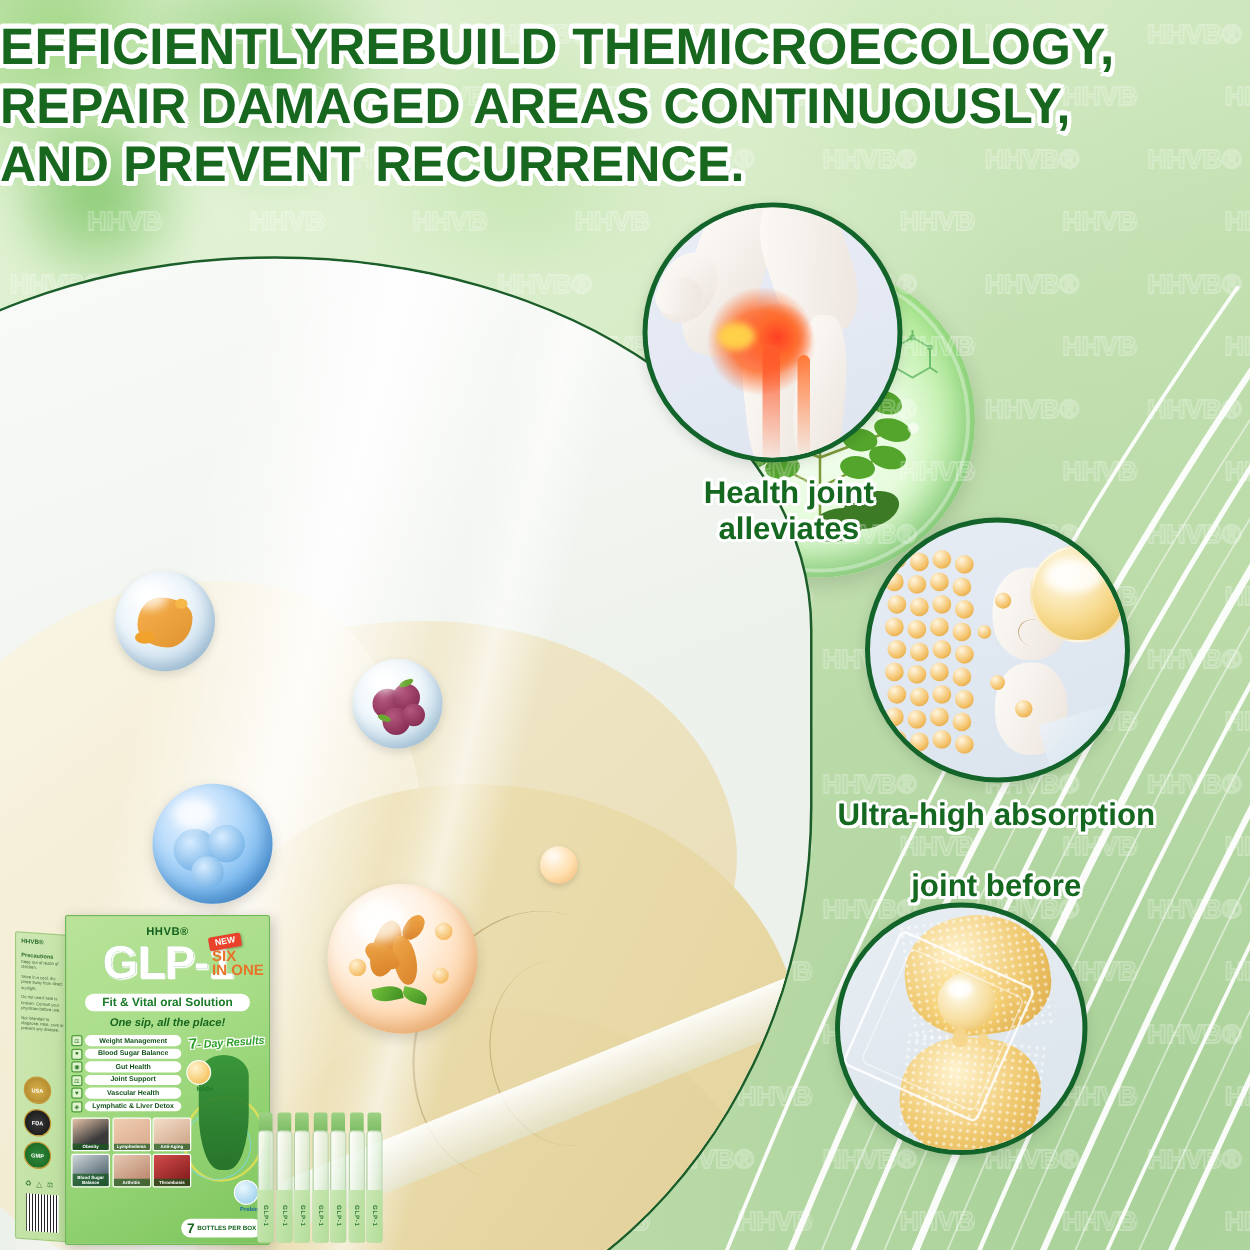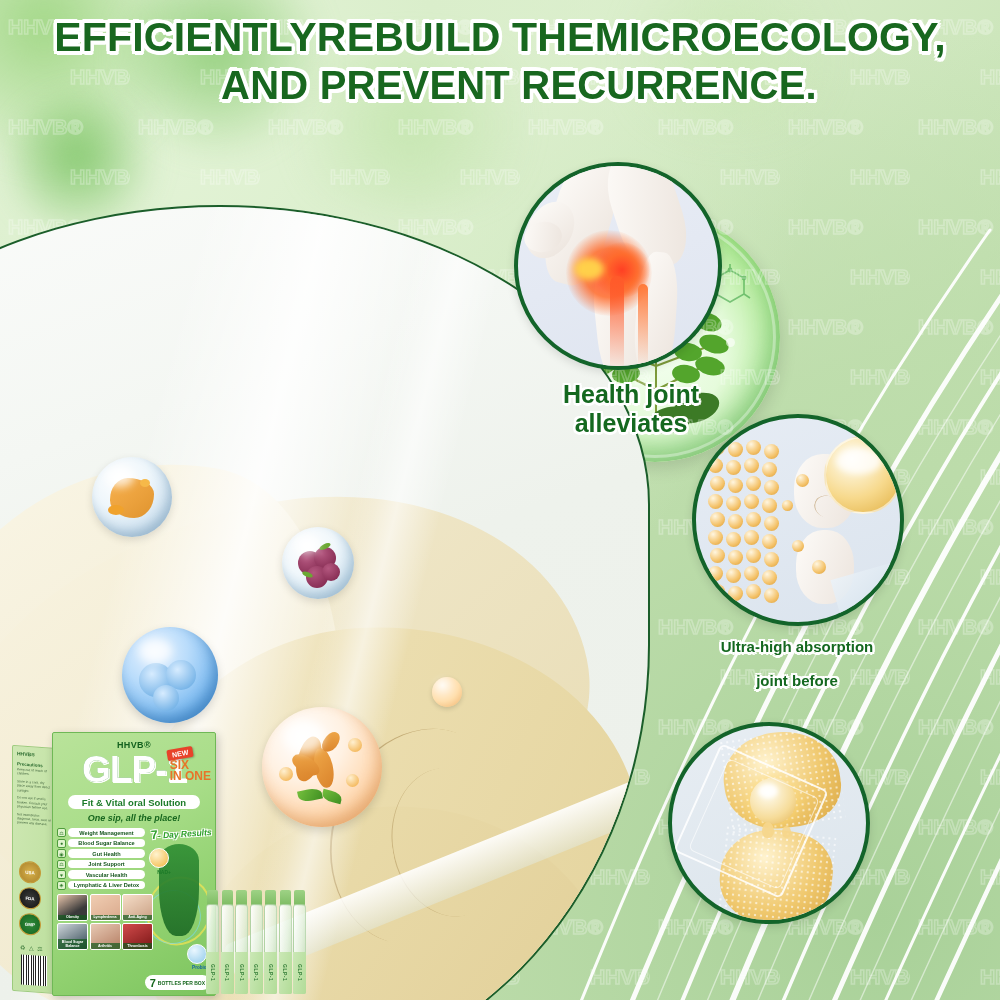--- a/index.html
+++ b/index.html
@@ -35,32 +35,32 @@
   .stripes{ position:absolute; right:-140px; top:180px; width:620px; height:900px;
     overflow:hidden; pointer-events:none; }
   .stripes svg{ width:100%; height:100%; display:block; }
 
   
   .watermark{ position:absolute; inset:0; pointer-events:none; opacity:.5; }
 
   
   .headline{
     position:absolute; left:0; top:14px; width:1000px;
-    text-align:center; z-index:40;
+    z-index:40;
     font-weight:bold; font-size:41px; line-height:1.17;
     letter-spacing:.2px;
     color:#18671f;
     text-shadow:
       -3px -3px 0 #fff, 3px -3px 0 #fff, -3px 3px 0 #fff, 3px 3px 0 #fff,
       0 -3.5px 0 #fff, 0 3.5px 0 #fff, -3.5px 0 0 #fff, 3.5px 0 0 #fff,
       -2px -4px 0 #fff, 2px 4px 0 #fff;
   }
   .headline .ln{ display:block; white-space:nowrap; }
   .headline .ln2{ font-size:40px; }
-  .headline .ln3{ font-size:40px;padding-left:38px; }
+  .headline .ln3{ font-size:40px; }
 
   
   .scene{
     position:absolute; left:-210px; top:205px;
     width:860px; height:880px;
     border-radius:50% 50% 46% 46% / 34% 34% 50% 50%;
     border:2px solid #1b5e2a;
     overflow:hidden;
     background:
       linear-gradient(160deg,#fbfcfb 0%, #f4f7f3 28%, #eef2ec 48%, #ecf0ea 100%);
@@ -268,21 +268,21 @@
                 0 -2.5px 0 #fff,0 2.5px 0 #fff,-2.5px 0 0 #fff,2.5px 0 0 #fff; }
 
   .f1{ left:514px; top:162px; }
   .f1 .fcircle{ width:208px; height:208px;
     background:linear-gradient(160deg,#e9edf6,#dfe5f0); }
   .f1 .fcap{ width:290px; margin:10px 0 0 -28px; font-size:25px; }
 
   .f2{ left:692px; top:414px; }
   .f2 .fcircle{ width:212px; height:212px;
     background:linear-gradient(160deg,#e6ecf4,#dbe4ee); }
-  .f2 .fcap{ width:330px; margin:12px 0 0 -60px; font-size:15px; }
+  .f2 .fcap{ width:330px; margin:12px 0 0 -60px; font-size:25px; }
 
   .f3{ left:668px; top:722px; }
   .f3 .fcircle{ width:202px; height:202px;
     background:linear-gradient(160deg,#e7edf3,#dce5ec); }
   .f3 .fcap{ width:330px; margin:14px 0 0 -64px; font-size:23px; }
 
   
   .bone{ position:absolute; background:linear-gradient(110deg,#fdfbf8,#ece4dd); border-radius:40%; }
   .painglow{ position:absolute; border-radius:50%;
     background:radial-gradient(circle,#ff3b20 0%, #ff6a2a 40%, rgba(255,120,40,0) 72%); }
@@ -447,20 +447,21 @@
         <circle cx="8" cy="14" r="2.6"></circle>
       </g>
   </svg>
   <div style="position:absolute;left:28px;top:56px;width:10px;height:10px;border-radius:50%;background:rgba(255,255,255,.7);"></div>
   <div style="position:absolute;left:44px;top:74px;width:6px;height:6px;border-radius:50%;background:rgba(255,255,255,.7);"></div>
   <div style="position:absolute;left:196px;top:126px;width:9px;height:9px;border-radius:50%;background:rgba(255,255,255,.6);"></div>
 </div>
 
 <div class="headline">
   <span class="ln ln1">EFFICIENTLYREBUILD THEMICROECOLOGY,</span>
+  <span class="ln ln2">REPAIR DAMAGED AREAS CONTINUOUSLY,</span>
   <span class="ln ln3">AND PREVENT RECURRENCE.</span>
 </div>
 
 <div class="feature f1">
   <div class="fcircle">
     <div class="bone" style="left:34px;top:-10px;width:58px;height:130px;transform:rotate(16deg);"></div>
     <div class="bone" style="left:96px;top:-16px;width:66px;height:120px;transform:rotate(-18deg);"></div>
     <div class="bone" style="left:78px;top:92px;width:52px;height:130px;transform:rotate(-6deg);"></div>
     <div class="bone" style="left:118px;top:86px;width:40px;height:126px;transform:rotate(4deg);"></div>
     <div class="bone" style="left:10px;top:34px;width:44px;height:60px;transform:rotate(30deg);border-radius:50%;"></div>

